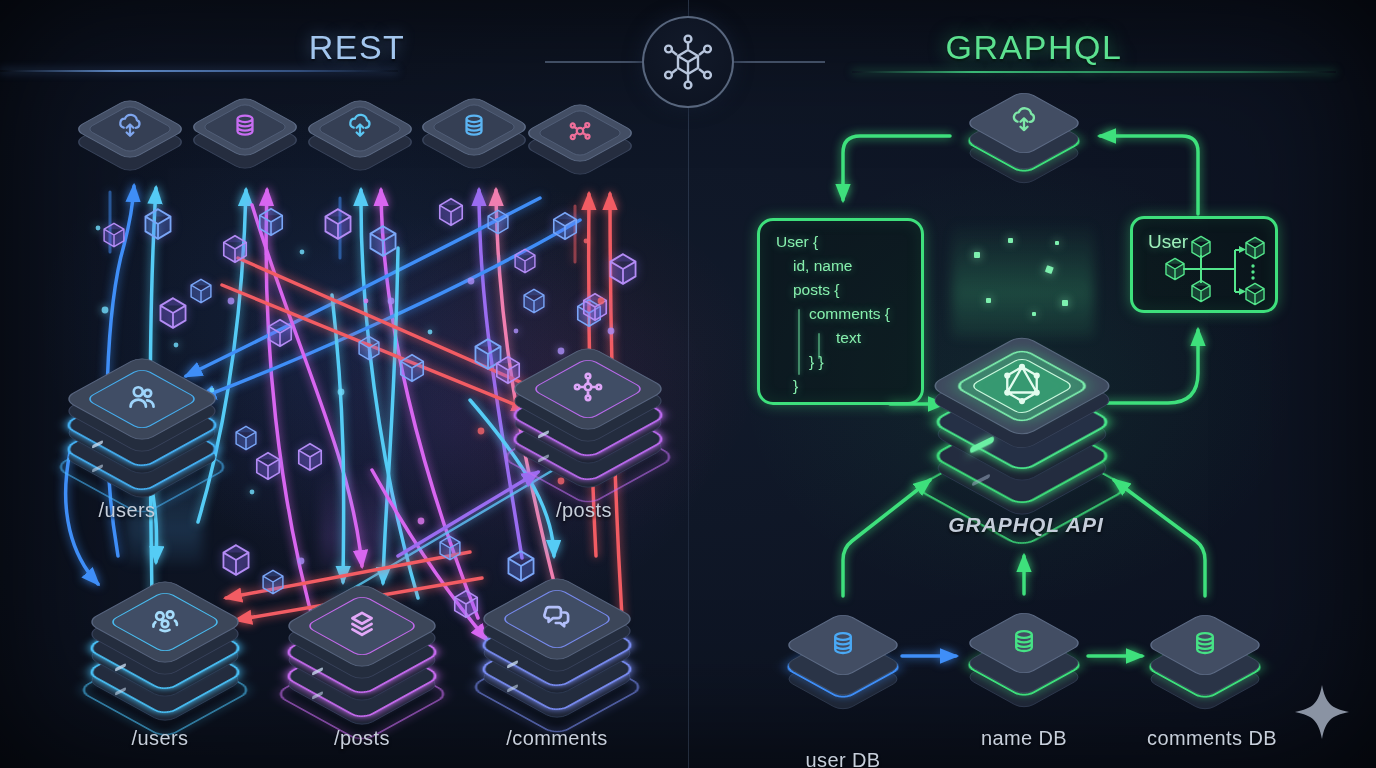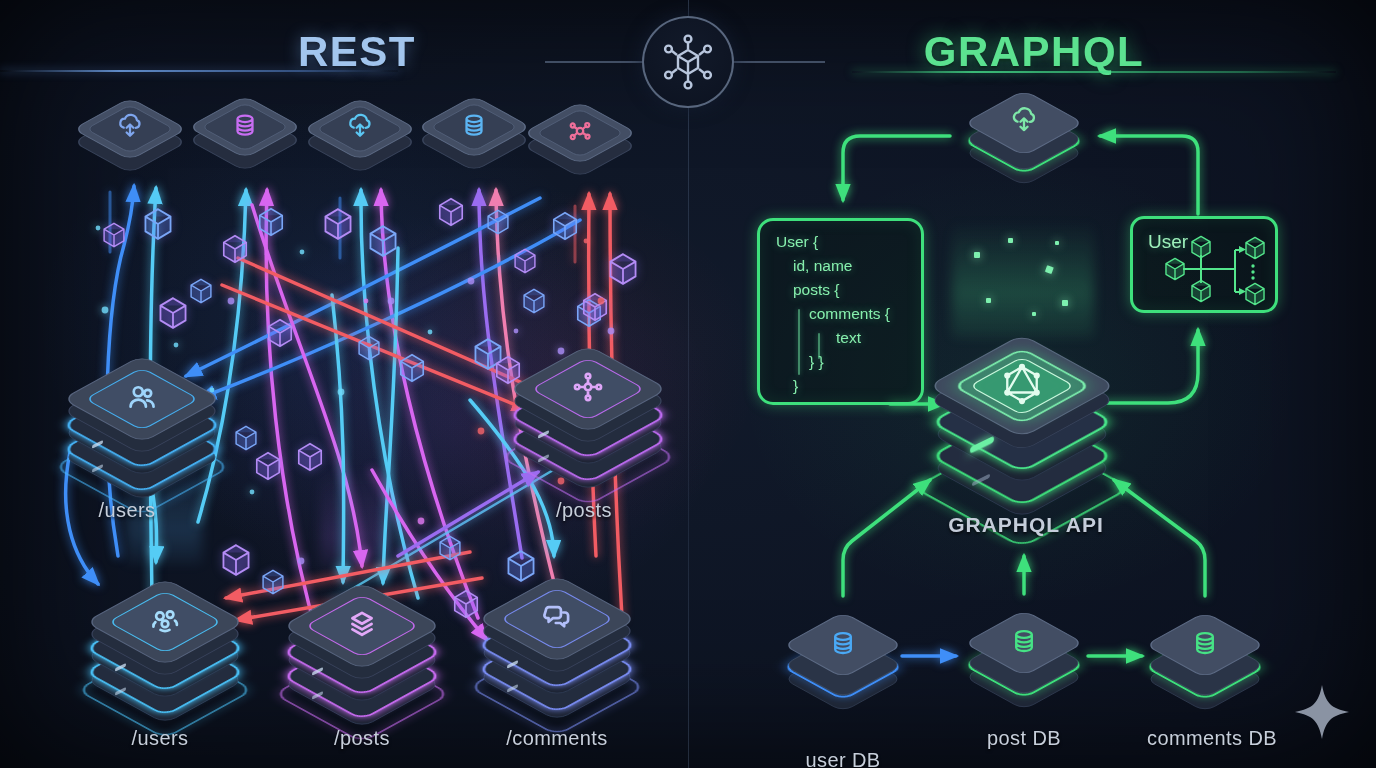--- a/index.html
+++ b/index.html
@@ -11,34 +11,34 @@
       radial-gradient(420px 320px at 24% 42%, rgba(62,120,230,0.10), rgba(0,0,0,0) 70%),
       radial-gradient(380px 300px at 33% 55%, rgba(110,66,200,0.13), rgba(0,0,0,0) 70%),
       radial-gradient(300px 260px at 40% 48%, rgba(230,60,84,0.07), rgba(0,0,0,0) 70%),
       radial-gradient(400px 320px at 74% 50%, rgba(46,220,128,0.07), rgba(0,0,0,0) 70%),
       radial-gradient(1400px 900px at 50% 45%, #111a2b 0%, #0c1220 55%, #070b13 100%);
     box-shadow:inset 0 0 140px rgba(0,0,0,.8);
   }
   svg{overflow:visible;}
   .abs{position:absolute;}
   
-  .title{position:absolute;transform:translateX(-50%);font-size:42px;font-weight:700;letter-spacing:1.5px;}
+  .title{position:absolute;transform:translateX(-50%);font-size:34px;font-weight:400;letter-spacing:1.5px;}
   .title-rest{color:#a3c6ee;text-shadow:0 0 16px rgba(120,170,240,.45), 0 2px 2px rgba(0,0,0,.6);}
   .title-gql{color:#5ce290;text-shadow:0 0 18px rgba(60,220,130,.55), 0 2px 2px rgba(0,0,0,.6);}
   .underline{position:absolute;height:2px;border-radius:2px;}
   .u-rest{background:linear-gradient(90deg,rgba(80,130,210,0) 0%,rgba(110,160,230,.85) 30%,rgba(90,140,220,.5) 75%,rgba(80,130,210,0) 100%);box-shadow:0 0 8px rgba(100,150,230,.5);}
   .u-gql{background:linear-gradient(90deg,rgba(50,200,120,0) 0%,rgba(70,225,140,.8) 25%,rgba(60,210,130,.45) 80%,rgba(50,200,120,0) 100%);box-shadow:0 0 8px rgba(60,220,130,.5);}
   .connector{position:absolute;height:2px;background:rgba(130,152,185,.45);}
   .divider-v{position:absolute;left:688px;top:0;width:1px;height:768px;background:linear-gradient(180deg,rgba(120,145,180,.30),rgba(120,145,180,.12) 60%,rgba(120,145,180,.25));}
   .hub{position:absolute;left:642px;top:16px;width:92px;height:92px;border-radius:50%;
        border:2px solid rgba(150,170,200,.55);background:radial-gradient(circle at 50% 40%,#121a2a,#0c1220);
        display:flex;align-items:center;justify-content:center;box-shadow:0 0 18px rgba(20,30,50,.8);}
   
   .ep-label{position:absolute;transform:translateX(-50%);color:#c7cfdb;font-size:20px;letter-spacing:.4px;text-shadow:0 2px 3px rgba(0,0,0,.7);margin-top:16px;}
-  .api-label{position:absolute;transform:translateX(-50%);color:#c5cdda;font-size:21px;font-weight:600;letter-spacing:1px;text-shadow:0 2px 3px rgba(0,0,0,.7);}
+  .api-label{position:absolute;transform:translateX(-50%);color:#c5cdda;font-size:21px;font-weight:600;letter-spacing:1px;text-shadow:0 2px 3px rgba(0,0,0,.7);font-style:italic;}
   
   .gbox{position:absolute;border:3px solid #3ee07c;background:rgba(8,26,19,.40);
         box-shadow:0 0 14px rgba(62,224,124,.40), inset 0 0 16px rgba(62,224,124,.10);}
   #query-box{left:757px;top:218px;width:167px;height:187px;border-radius:16px;}
   #query-lines{position:absolute;left:0;top:9px;width:100%;}
   .qline{height:24px;line-height:24px;font-size:15.5px;color:#86efad;white-space:pre;
          text-shadow:0 0 8px rgba(90,240,160,.45);}
   .qguide{position:absolute;width:2px;background:rgba(110,230,162,.55);border-radius:2px;box-shadow:0 0 5px rgba(90,240,160,.4);}
   #user-box{left:1130px;top:216px;width:148px;height:97px;border-radius:14px;}
   .user-box-title{position:absolute;left:15px;top:12px;font-size:19px;color:#9ef0bb;text-shadow:0 0 8px rgba(90,240,160,.45);}
@@ -464,20 +464,20 @@
         <div class="qline" style="padding-left: 49px;">} }</div>
         <div class="qline" style="padding-left: 33px;">}</div>
       </div>
     <div class="qguide" style="left:38px;top:88px;height:66px;"></div>
     <div class="qguide" style="left:58px;top:112px;height:26px;"></div>
   </div>
 
   <div class="api-label" style="left:1026px;top:513px;">GRAPHQL API</div>
 
   <div class="ep-label" style="left:843px;top:733px;">user DB</div>
-  <div class="ep-label" style="left:1024px;top:711px;">post DB</div>
+  <div class="ep-label" style="left:1024px;top:711px;">name DB</div>
   <div class="ep-label" style="left:1212px;top:711px;">comments DB</div>
 
   <svg class="abs" style="left:1292px;top:682px;" width="60" height="60" viewBox="-30 -30 60 60">
     <path class="sparkle" d="M0,-27 C3.5,-9 9,-3.5 27,0 C9,3.5 3.5,9 0,27 C-3.5,9 -9,3.5 -27,0 C-9,-3.5 -3.5,-9 0,-27 Z"></path>
   </svg>
 
 </div>
 
 </body></html>

